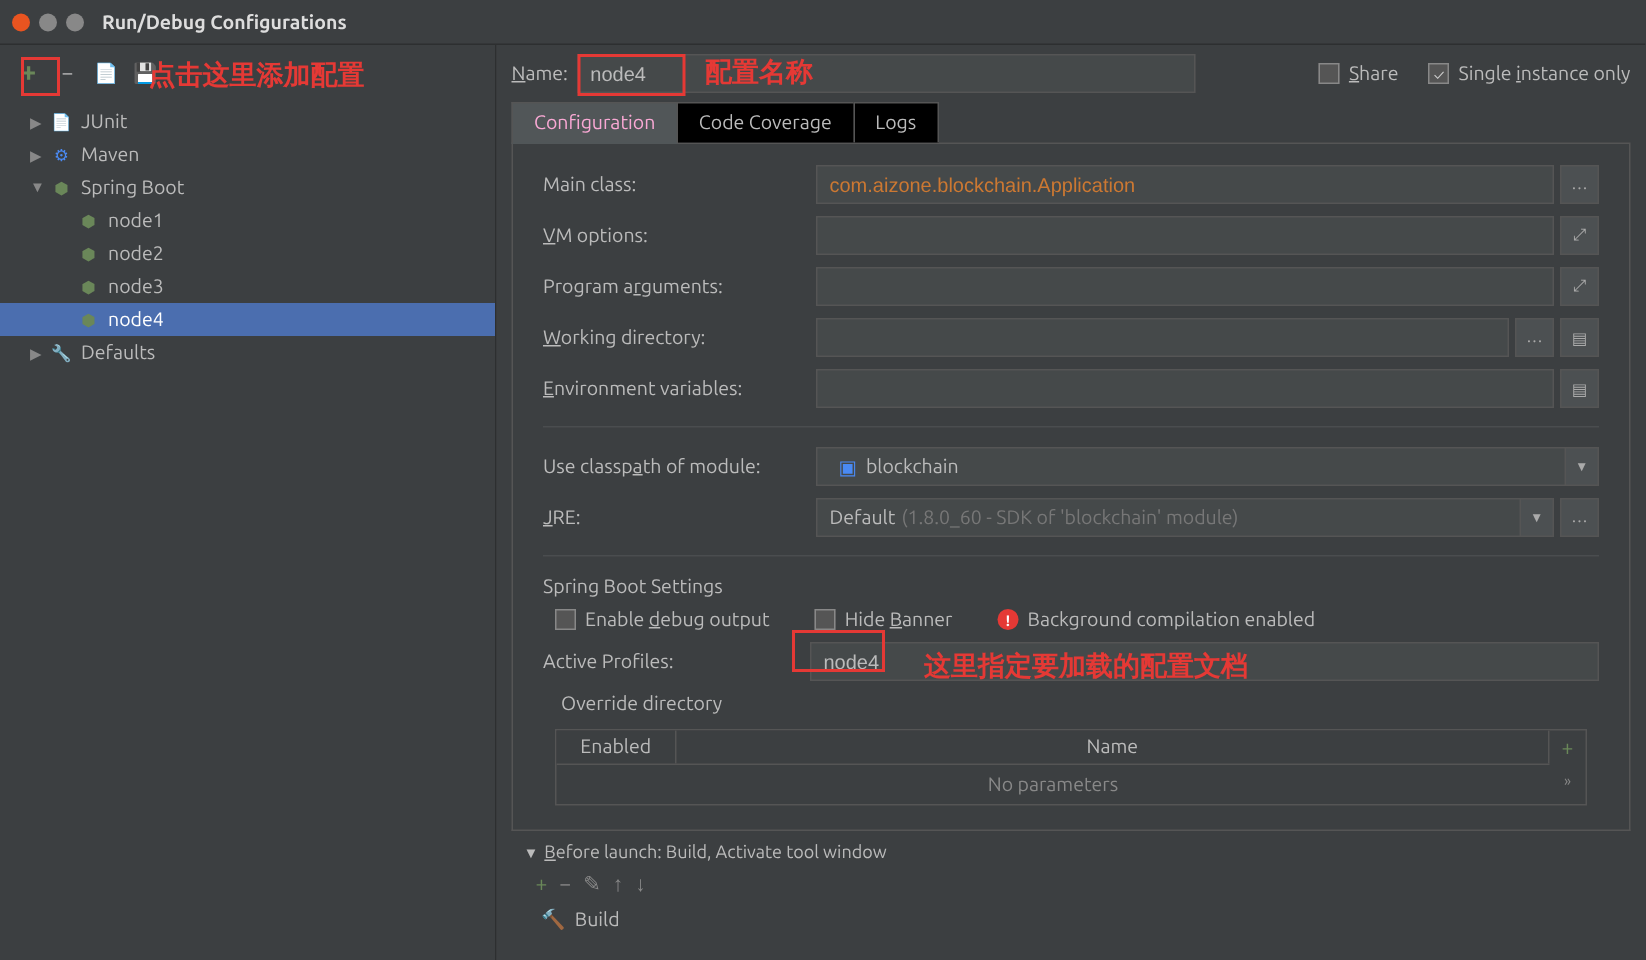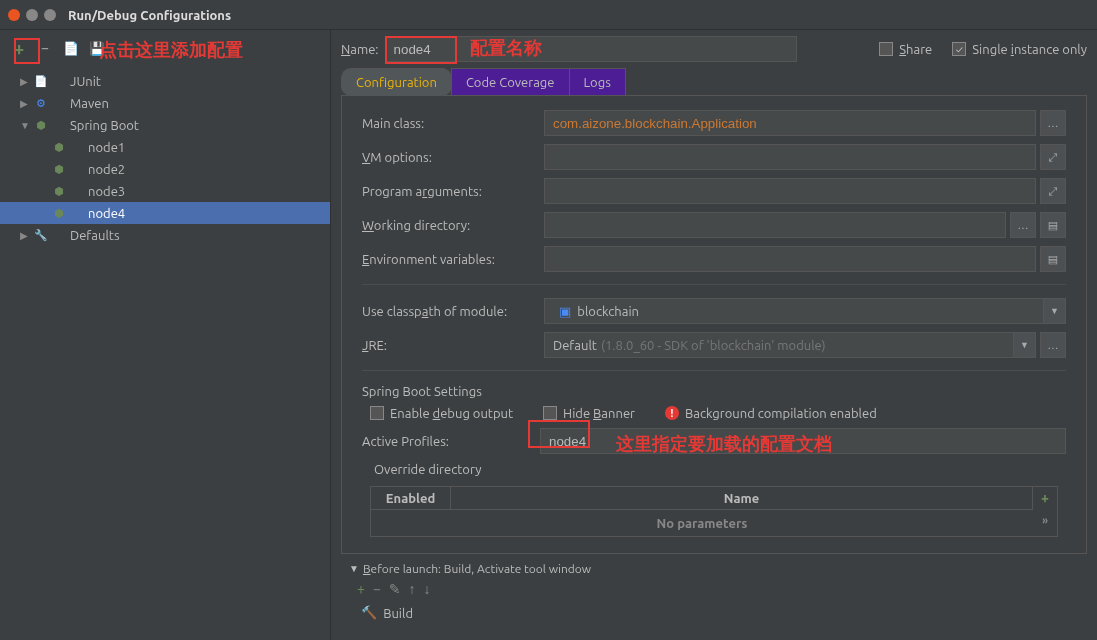--- a/index.html
+++ b/index.html
@@ -27,42 +27,42 @@
     .annotation { color: #e53935; font-size: 18px; font-weight: bold; position: absolute; pointer-events: none; }
     .ann1 { left: 99px; top: 38px; }
     .ann2 { left: 470px; top: 36px; }
     .ann3 { left: 616px; top: 432px; }
     
     .tree { flex: 1; padding: 4px 0; overflow-y: auto; }
     .tree-item { display: flex; align-items: center; height: 22px; padding-left: 8px; cursor: pointer; }
     .tree-item.selected { background: #4b6eaf; color: #fff; }
     .tree-arrow { width: 12px; font-size: 10px; color: #888; }
     .tree-icon { width: 18px; display: flex; align-items: center; justify-content: center; font-size: 11px; }
-    .tree-label { margin-left: 20px; }
+    .tree-label { margin-left: 4px; }
     .level1 { padding-left: 20px; }
     .level2 { padding-left: 50px; }
     .spring-icon { color: #6a8759; }
     .maven-icon { color: #4a8af4; }
     .defaults-icon { color: #aaa; }
     
     .content { flex: 1; background: #3c3f41; display: flex; flex-direction: column; padding: 0 10px 10px 10px; overflow-y: auto; }
     
     .top-row { height: 42px; display: flex; align-items: center; gap: 6px; }
     .top-row .label { color: #bbb; }
     .underline { text-decoration: underline; }
     .name-input { width: 412px; height: 26px; background: #45494a; border: 1px solid #555; color: #bbb; padding: 0 8px; }
     .spacer { flex: 1; }
     .checkbox-row { display: flex; align-items: center; gap: 20px; }
     .cb { display: flex; gap: 6px; }
     .cb-box { width: 14px; height: 14px; border: 1px solid #888; background: #555; display: flex; align-items: center; justify-content: center; color: #bbb; font-size: 10px; }
     .cb-box.checked::after { content: "✓"; color: #ccc; }
     
     .tabs { display: flex; border-bottom: 1px solid #555; }
-    .tab { padding: 6px 14px; cursor: pointer; color: #bbb; background: #4c1d95; border: 1px solid #555; border-bottom: none; margin-right: -1px; }
-    .tab.active { background: #515658; color: #eab308; border-bottom: 1px solid #515658; margin-bottom: -1px; z-index: 1; border-radius: 10px; }
+    .tab { padding: 6px 14px; cursor: pointer; color: #bbb; background: #000000; border: 1px solid #555; border-bottom: none; margin-right: -1px; }
+    .tab.active { background: #515658; color: #f9a8d4; border-bottom: 1px solid #515658; margin-bottom: -1px; z-index: 1; }
     
     .form-section { padding: 10px 12px; border: 1px solid #555; border-top: none; background: #3c3f41; }
     .form-row { display: flex; align-items: center; padding: 4px 8px; min-height: 32px; }
     .form-label { width: 182px; color: #bbb; }
     .form-input { flex: 1; height: 26px; background: #45494a; border: 1px solid #555; color: #bbb; padding: 0 8px; }
     .form-input.orange { color: #cc7832; }
     .small-btn { width: 26px; height: 26px; background: #4c5052; border: 1px solid #555; margin-left: 4px; display: flex; align-items: center; justify-content: center; color: #aaa; cursor: pointer; font-size: 11px; }
     .sep { height: 10px; border-top: 1px solid #4a4d4f; margin: 8px 8px 0 8px; }
     
     .section-title { color: #bbb; padding: 4px 8px; }
@@ -70,21 +70,21 @@
     .red-dot { width: 14px; height: 14px; border-radius: 50%; background: #e53935; color: #fff; display: flex; align-items: center; justify-content: center; font-size: 10px; font-weight: bold; }
     
     .params-box { margin: 6px 16px; border: 1px solid #555; }
     .params-header { display: flex; background: #3c3f41; border-bottom: 1px solid #555; }
     .params-header div { padding: 4px 8px; border-right: 1px solid #555; text-align: center; }
     .ph-enabled { width: 80px; }
     .ph-name { flex: 1; border-right: 1px solid #555; }
     .ph-value { flex: 1; }
     .params-body { padding: 6px; text-align: center; color: #888; }
     .params-side { display: flex; flex-direction: column; width: 24px; }
-    .params-wrap { display: flex; font-weight: bold; }
+    .params-wrap { display: flex; }
     .params-content { flex: 1; }
     .side-btn { height: 22px; display: flex; align-items: center; justify-content: center; font-size: 14px; cursor: pointer; }
     .side-btn.add { color: #6a8759; }
     .side-btn.expand { color: #888; font-size: 10px; }
     
     .before-launch { padding: 8px; }
     .before-launch-title { display: flex; align-items: center; gap: 4px; cursor: pointer; font-size: 12px; }
     .bl-arrow { font-size: 10px; }
     .bl-toolbar { display: flex; gap: 8px; padding: 6px 8px; }
     .bl-btn { color: #888; cursor: pointer; font-size: 14px; }

